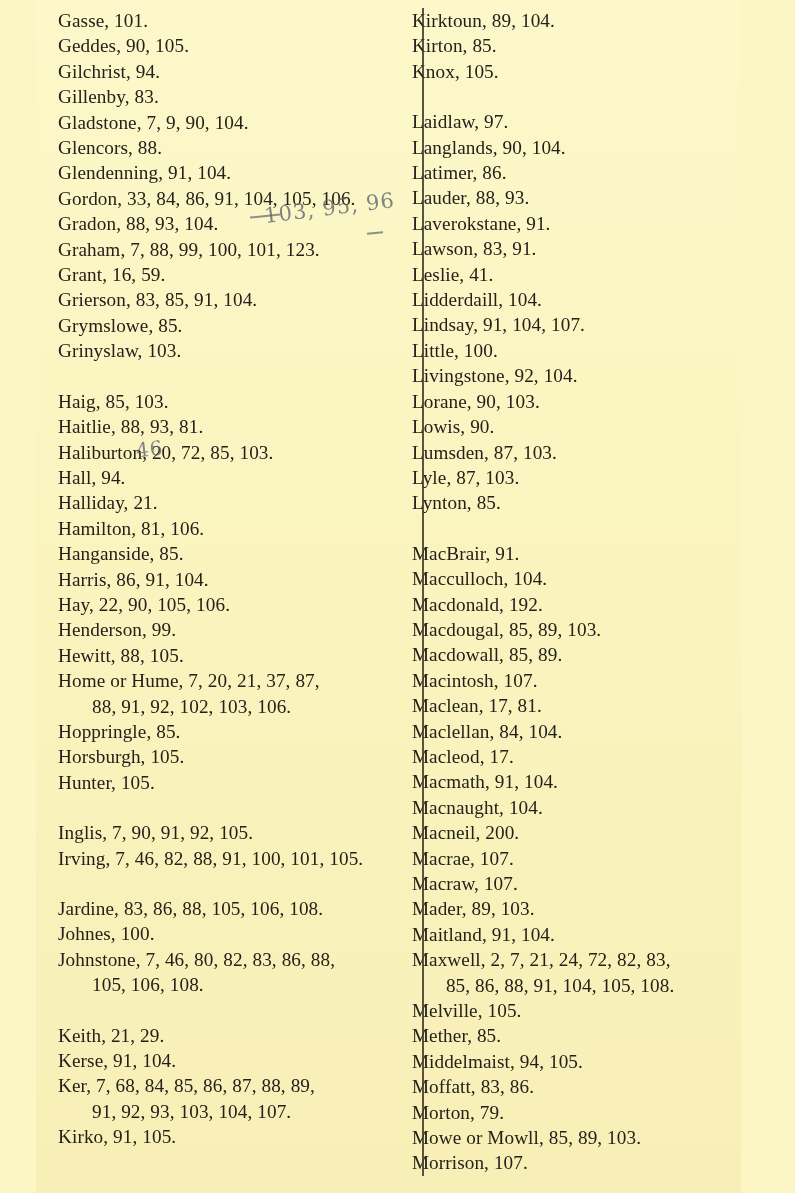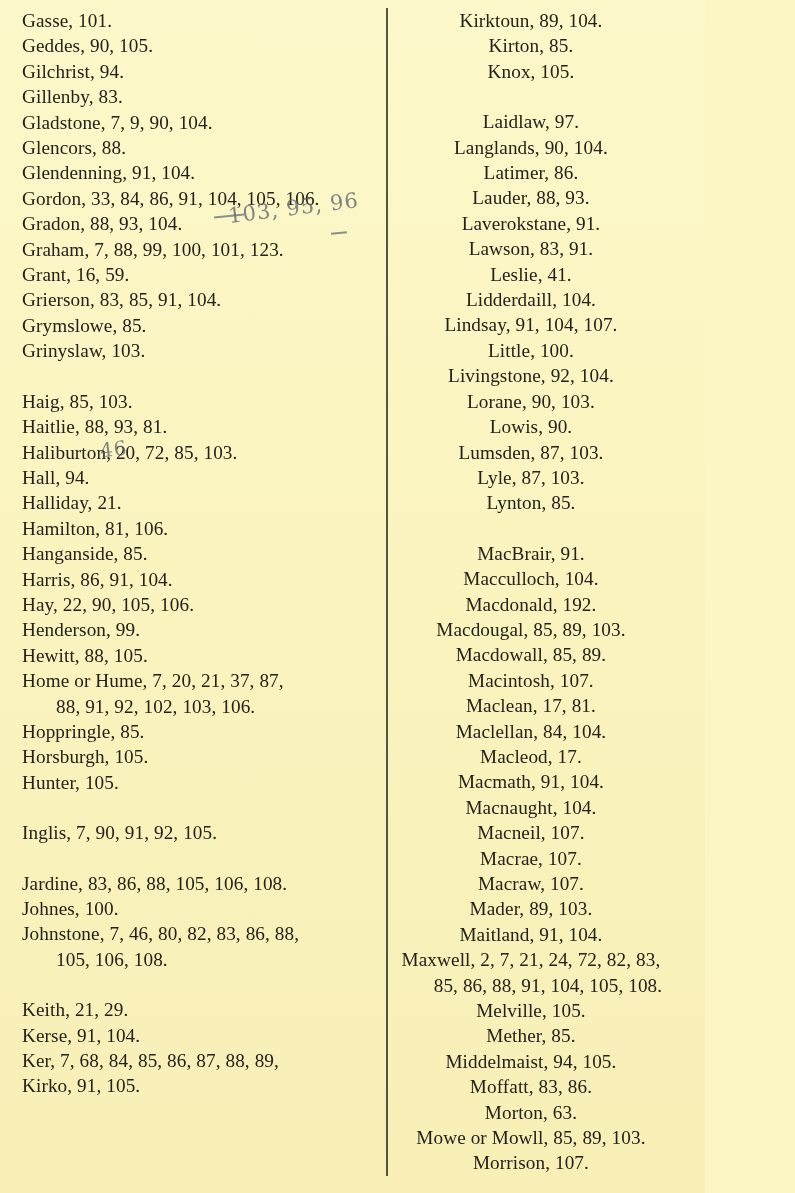--- a/index.html
+++ b/index.html
@@ -13,40 +13,40 @@
     font-family: "Liberation Serif", serif;
     color: #24201a;
     position: relative;
     overflow: hidden;
   }
   .page {
     position: relative;
     width: 705px;
     height: 1193px;
     background: linear-gradient(180deg, #fcf8c9 0%, #faf3bd 55%, #f7efb6 100%);
+    margin-left: 36px;
   }
   .columns {
     display: flex;
     padding: 8px 0 0 0;
     height: 1180px;
     box-sizing: border-box;
   }
   .col {
     box-sizing: border-box;
   }
   .col-left {
     width: 404px;
     padding-left: 22px;
     padding-right: 10px;
   }
   .col-right {
     width: 391px;
     padding-left: 18px;
     padding-right: 19px;
-    text-align: center;
   }
   .divider {
     position: absolute;
     left: 386px;
     top: 8px;
     width: 2px;
     height: 1168px;
     background: #3b372c;
     opacity: 0.85;
   }
@@ -141,32 +141,34 @@
       <div class="entry"><span>Hewitt, 88, 105.</span></div>
       <div class="entry">
         <span>Home or Hume, 7, 20, 21, 37, 87,</span>
         <span class="cont">88, 91, 92, 102, 103, 106.</span>
       </div>
       <div class="entry"><span>Hoppringle, 85.</span></div>
       <div class="entry"><span>Horsburgh, 105.</span></div>
       <div class="entry"><span>Hunter, 105.</span></div>
       <div class="gap"></div>
       <div class="entry"><span>Inglis, 7, 90, 91, 92, 105.</span></div>
+      <div class="entry"><span>Irving, 7, 46, 82, 88, 91, 100, 101, 105.</span></div>
       <div class="gap"></div>
       <div class="entry"><span>Jardine, 83, 86, 88, 105, 106, 108.</span></div>
       <div class="entry"><span>Johnes, 100.</span></div>
       <div class="entry">
         <span>Johnstone, 7, 46, 80, 82, 83, 86, 88,</span>
         <span class="cont">105, 106, 108.</span>
       </div>
       <div class="gap"></div>
       <div class="entry"><span>Keith, 21, 29.</span></div>
       <div class="entry"><span>Kerse, 91, 104.</span></div>
       <div class="entry">
         <span>Ker, 7, 68, 84, 85, 86, 87, 88, 89,</span>
+        <span class="cont">91, 92, 93, 103, 104, 107.</span>
       </div>
       <div class="entry"><span>Kirko, 91, 105.</span></div>
 
     </div>
 
     <div class="col col-right">
       <div class="entry"><span>Kirktoun, 89, 104.</span></div>
       <div class="entry"><span>Kirton, 85.</span></div>
       <div class="entry"><span>Knox, 105.</span></div>
       <div class="gap"></div>
@@ -191,34 +193,34 @@
       <div class="entry"><span>Macculloch, 104.</span></div>
       <div class="entry"><span>Macdonald, 192.</span></div>
       <div class="entry"><span>Macdougal, 85, 89, 103.</span></div>
       <div class="entry"><span>Macdowall, 85, 89.</span></div>
       <div class="entry"><span>Macintosh, 107.</span></div>
       <div class="entry"><span>Maclean, 17, 81.</span></div>
       <div class="entry"><span>Maclellan, 84, 104.</span></div>
       <div class="entry"><span>Macleod, 17.</span></div>
       <div class="entry"><span>Macmath, 91, 104.</span></div>
       <div class="entry"><span>Macnaught, 104.</span></div>
-      <div class="entry"><span>Macneil, 107.</span></div>
+      <div class="entry"><span>Macneil, 200.</span></div>
       <div class="entry"><span>Macrae, 107.</span></div>
       <div class="entry"><span>Macraw, 107.</span></div>
       <div class="entry"><span>Mader, 89, 103.</span></div>
       <div class="entry"><span>Maitland, 91, 104.</span></div>
       <div class="entry">
         <span>Maxwell, 2, 7, 21, 24, 72, 82, 83,</span>
         <span class="cont">85, 86, 88, 91, 104, 105, 108.</span>
       </div>
       <div class="entry"><span>Melville, 105.</span></div>
       <div class="entry"><span>Mether, 85.</span></div>
       <div class="entry"><span>Middelmaist, 94, 105.</span></div>
       <div class="entry"><span>Moffatt, 83, 86.</span></div>
-      <div class="entry"><span>Morton, 63.</span></div>
+      <div class="entry"><span>Morton, 79.</span></div>
       <div class="entry"><span>Mowe or Mowll, 85, 89, 103.</span></div>
       <div class="entry"><span>Morrison, 107.</span></div>
 
     </div>
   </div>
 
   <div class="annot annot1">103, 95, 96</div>
   <div class="annot annot2">46</div>
   <div class="strike strike1"></div>
   <div class="strike strike2"></div>

